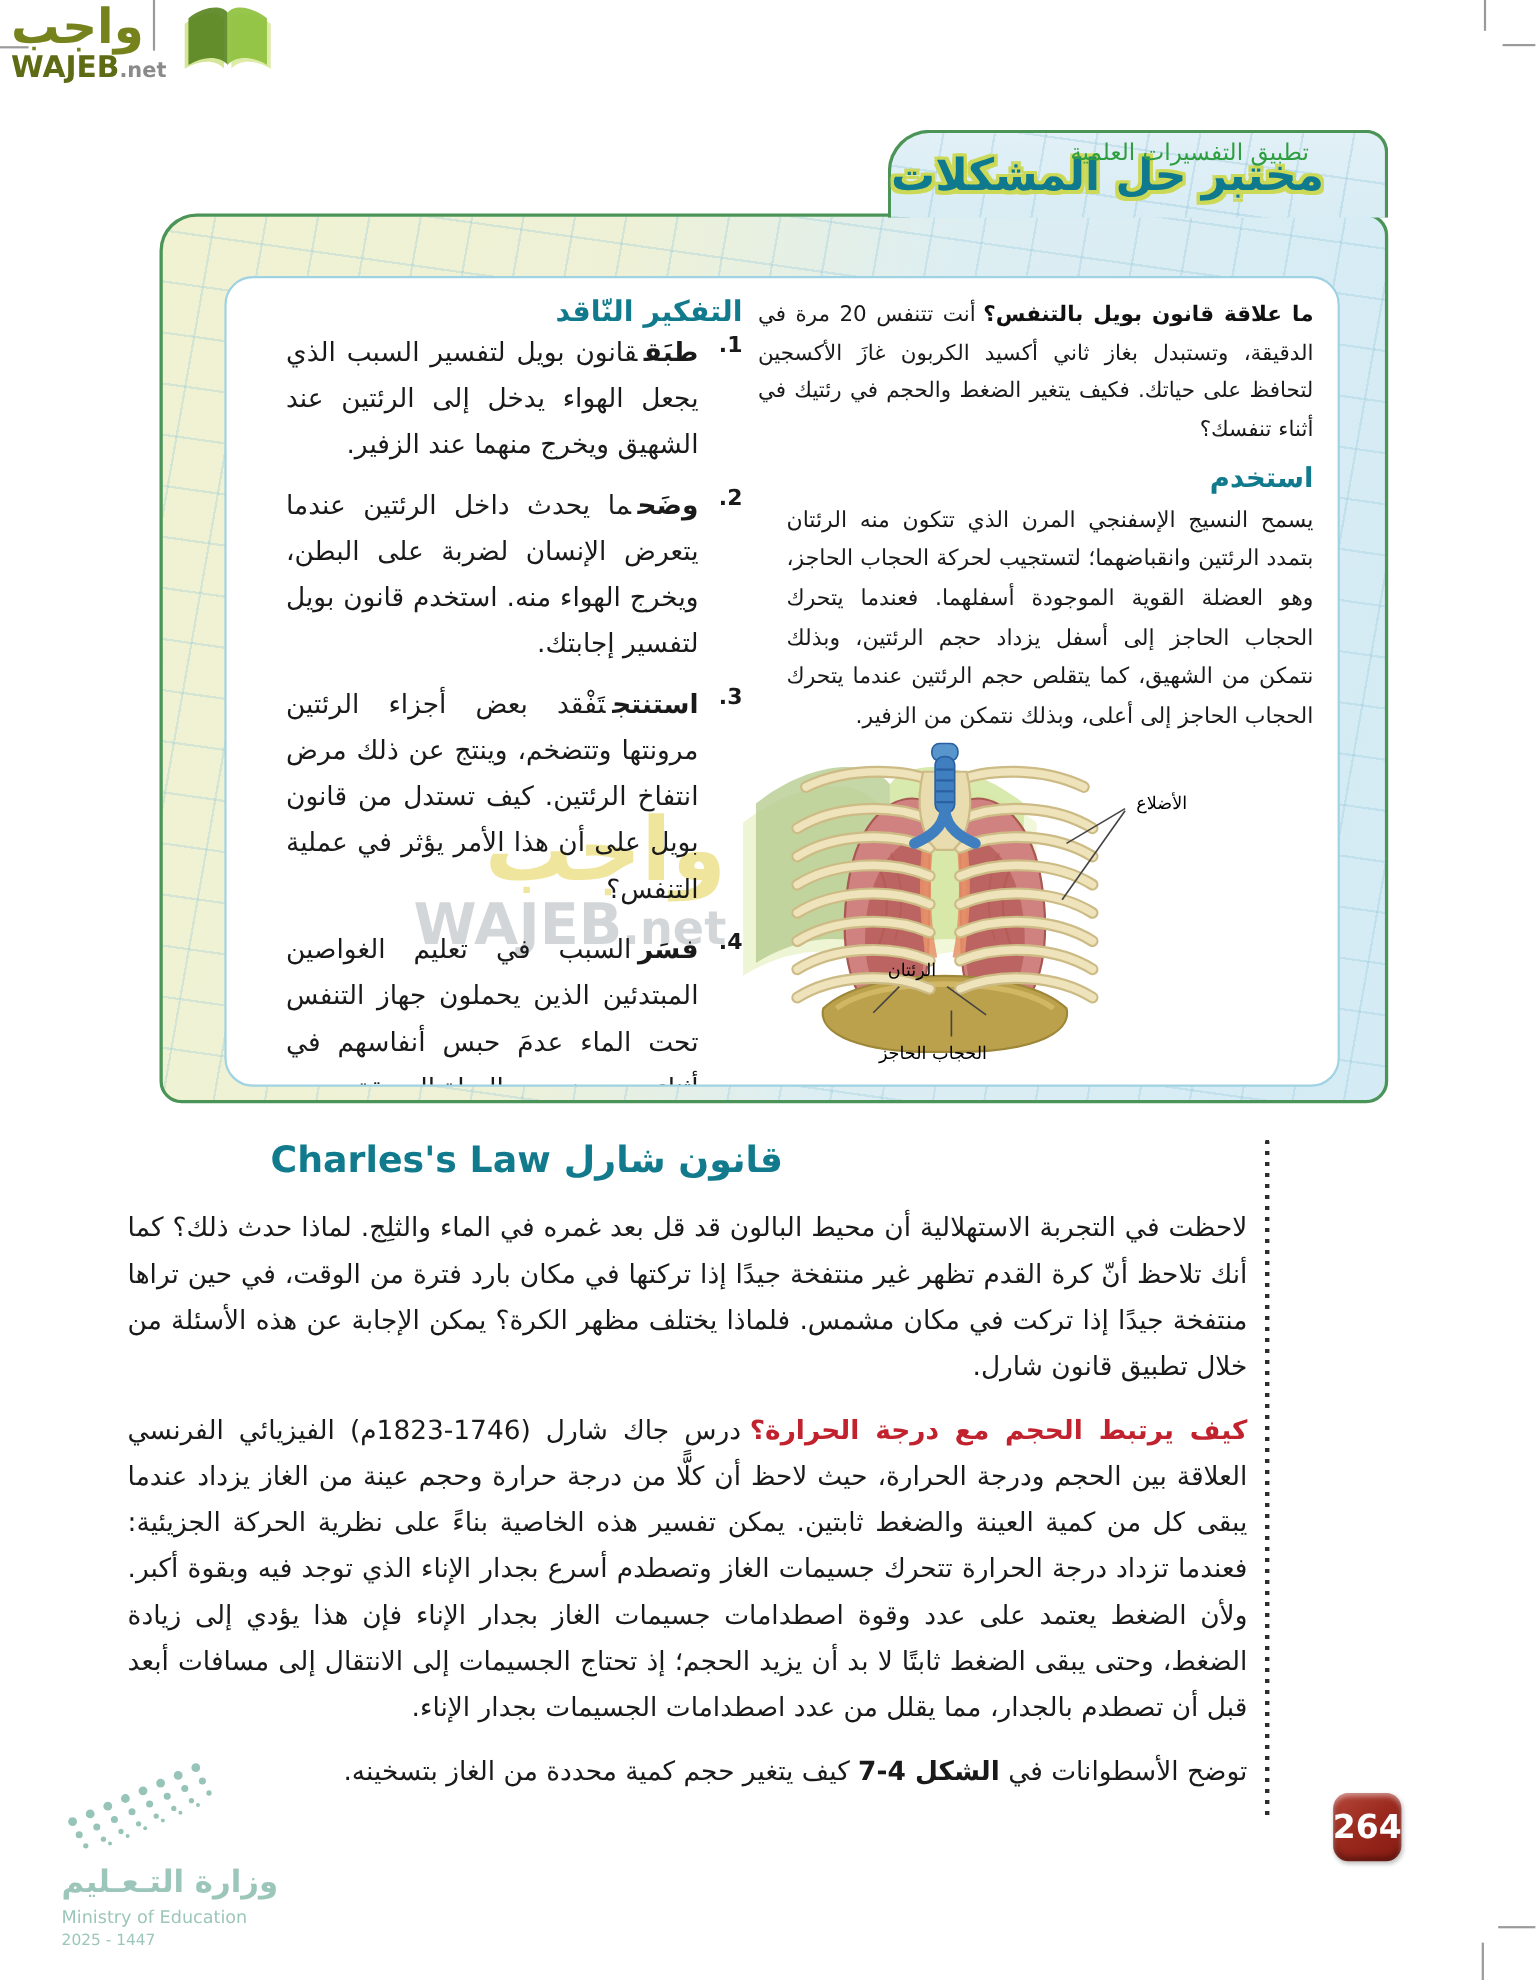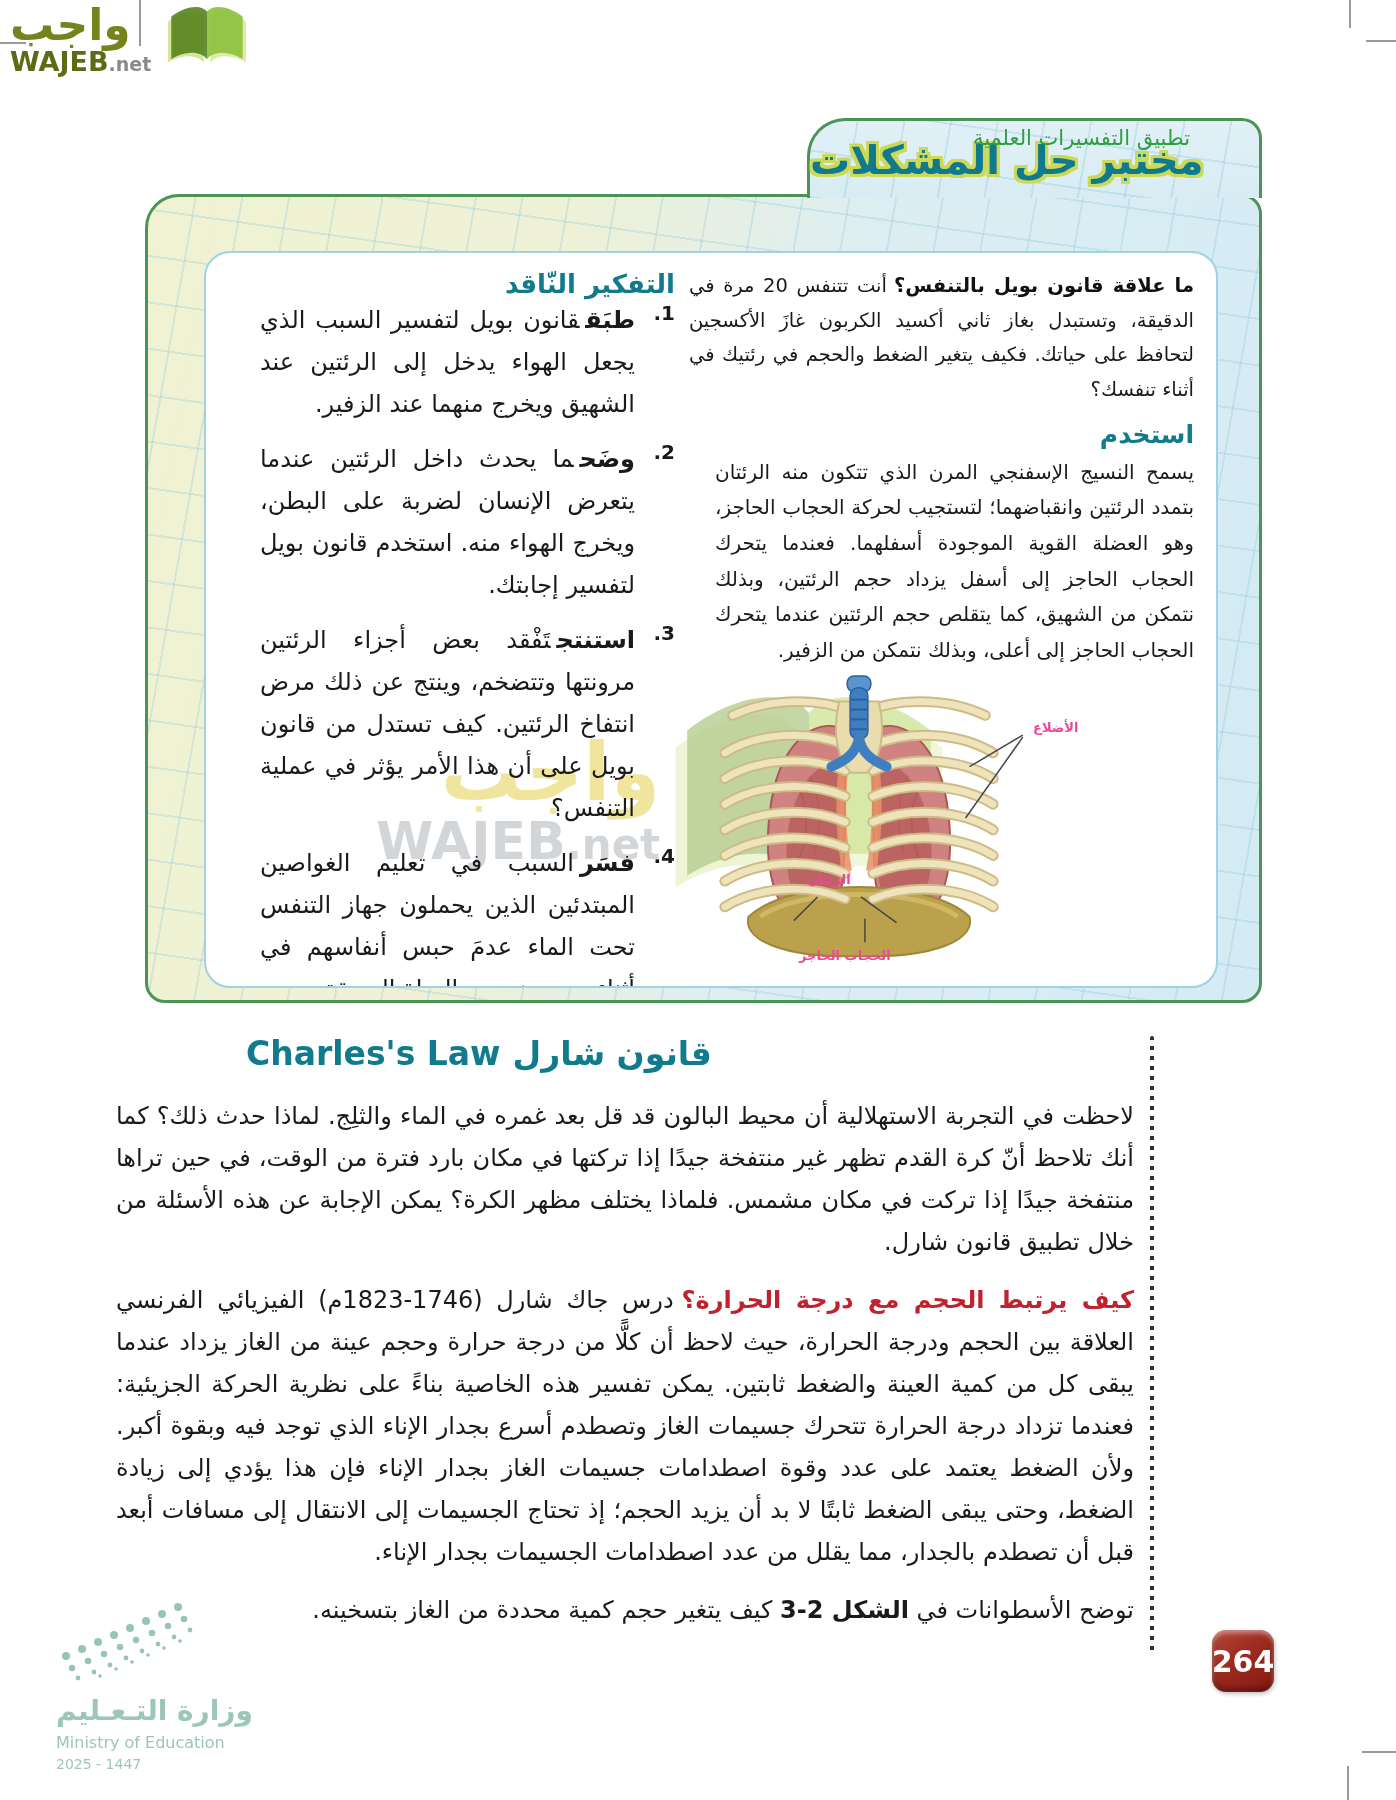--- a/index.html
+++ b/index.html
@@ -63,21 +63,21 @@
 
   .ct-h { font-size:26px; font-weight:bold; color:#117b8d; }
   .ct-item { display:flex; gap:10px; margin-bottom:13px; }
   .ct-num { font-weight:bold; font-size:20px; flex:0 0 30px; padding-top:2px; }
   .ct-text { font-size:24px; line-height:1.75; text-align:justify; flex:1;margin-left:32px; }
   .ct-text b { margin-inline-end:6px; }
 
   
   .diagram { position:relative; width:100%; height:298px; margin-top:4px; direction:ltr; }
   .diagram svg.anatomy { position:absolute; left:0; top:0; }
-  .dg-label { position:absolute; font-size:13px; font-weight:bold; color:#ec4899; direction:rtl; white-space:nowrap; }
+  .dg-label { position:absolute; font-size:16px; font-weight:normal; color:#000000; direction:rtl; white-space:nowrap; }
 
   
   .watermark {
     position:absolute; left:228px; top:478px; z-index:1; opacity:.5;
     display:flex; direction:rtl; align-items:center; gap:4px;
   }
   .wm-texts { text-align:left; direction:ltr; }
   .wm-ar { font-size:80px; font-weight:bold; color:#e3cd3e; text-align:right; line-height:1.0; }
   .wm-en { font-size:52px; font-weight:bold; color:#a9aeb3; line-height:1.1; }
   .wm-net { font-size:42px; font-weight:bold; color:#a9aeb3; }
@@ -276,21 +276,21 @@
   </div>
 </div>
 
 <div id="charles" class="abs">
   <div class="ch-dotted"></div>
   <div class="ch-h">
     <span>قانون شارل</span><span class="en">Charles's Law</span>
   </div>
   <p class="ch-p">لاحظت في التجربة الاستهلالية أن محيط البالون قد قل بعد غمره في الماء والثلِج. لماذا حدث ذلك؟ كما أنك تلاحظ أنّ كرة القدم تظهر غير منتفخة جيدًا إذا تركتها في مكان بارد فترة من الوقت، في حين تراها منتفخة جيدًا إذا تركت في مكان مشمس. فلماذا يختلف مظهر الكرة؟ يمكن الإجابة عن هذه الأسئلة من خلال تطبيق قانون شارل.</p>
   <p class="ch-p"><span class="ch-red">كيف يرتبط الحجم مع درجة الحرارة؟</span><span>درس جاك شارل (1746-1823م) الفيزيائي الفرنسي العلاقة بين الحجم ودرجة الحرارة، حيث لاحظ أن كلًّا من درجة حرارة وحجم عينة من الغاز يزداد عندما يبقى كل من كمية العينة والضغط ثابتين. يمكن تفسير هذه الخاصية بناءً على نظرية الحركة الجزيئية: فعندما تزداد درجة الحرارة تتحرك جسيمات الغاز وتصطدم أسرع بجدار الإناء الذي توجد فيه وبقوة أكبر. ولأن الضغط يعتمد على عدد وقوة اصطدامات جسيمات الغاز بجدار الإناء فإن هذا يؤدي إلى زيادة الضغط، وحتى يبقى الضغط ثابتًا لا بد أن يزيد الحجم؛ إذ تحتاج الجسيمات إلى الانتقال إلى مسافات أبعد قبل أن تصطدم بالجدار، مما يقلل من عدد اصطدامات الجسيمات بجدار الإناء.</span></p>
-  <p class="ch-p"><span>توضح الأسطوانات في </span><span class="ch-fig-bold">الشكل 2-3</span><span> كيف يتغير حجم كمية محددة من الغاز بتسخينه.</span></p>
+  <p class="ch-p"><span>توضح الأسطوانات في </span><span class="ch-fig-bold">الشكل 4-7</span><span> كيف يتغير حجم كمية محددة من الغاز بتسخينه.</span></p>
 </div>
 
 <div id="ministry" class="abs">
   <svg width="160" height="110" viewBox="0 0 160 110">
     <g fill="#97c4b8">
       <circle cx="10" cy="78" r="4"></circle>
         <circle cx="26" cy="71" r="4"></circle>
         <circle cx="42" cy="64" r="4"></circle>
         <circle cx="58" cy="57" r="4"></circle>
         <circle cx="74" cy="50" r="4"></circle>

